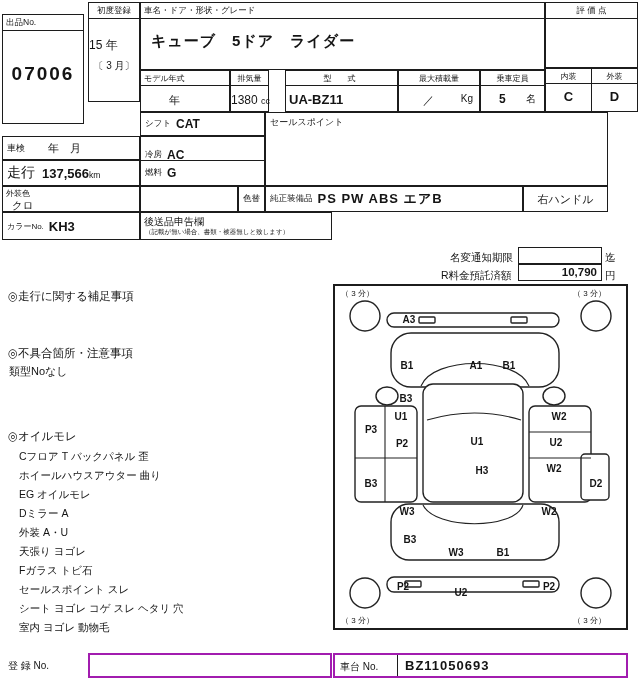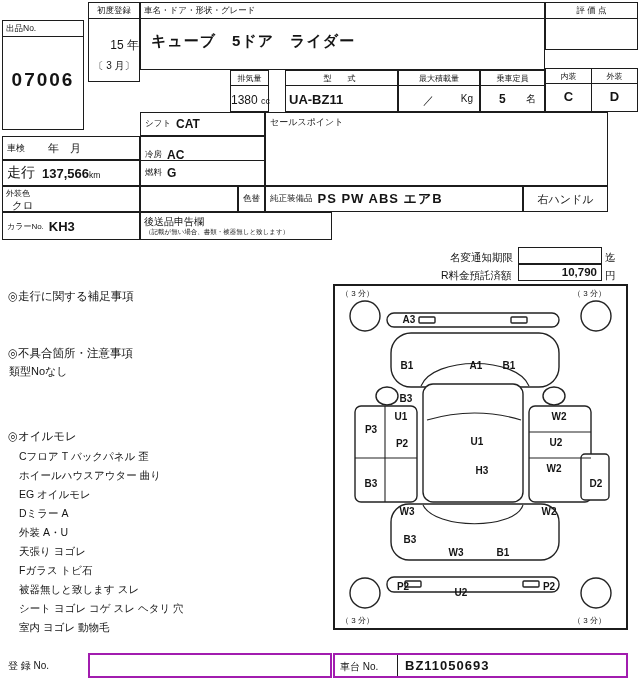--- a/index.html
+++ b/index.html
@@ -20,49 +20,53 @@
   .tire{position:absolute;font-size:8px;white-space:nowrap;color:#141414}
   .dmg{position:absolute;font-size:10px;font-weight:bold;transform:translate(-50%,-50%);white-space:nowrap}
   .note-title{position:absolute;font-size:11.5px;white-space:nowrap}
   .insp-list{position:absolute;font-size:10.5px;line-height:19px;white-space:nowrap}
 </style>
 </head>
 <body>
 
 <div class="sheet">
 
-  <div class="cell" style="left:2px;top:20px;width:82px;height:110px">
+  <div class="cell" style="left:2px;top:14px;width:82px;height:110px">
     <span class="hd">出品No.</span>
     <span class="val" style="text-align:center;font-size:19px;font-weight:bold;letter-spacing:2px;margin-top:32px">07006</span>
   </div>
 
-  <div class="cell" style="left:88px;top:2px;width:52px;height:80px">
+  <div class="cell" style="left:88px;top:2px;width:52px;height:100px">
     <span class="hd c">初度登録</span>
-    <span class="val" style="text-align:right;font-size:12px;margin-top:18px">15 年</span>
+    <span class="val" style="text-align:left;font-size:12px;margin-top:18px">15 年</span>
     <span class="val" style="text-align:center;font-size:10px;margin-top:5px">〔 3 月〕</span>
   </div>
 
   <div class="cell" style="left:140px;top:2px;width:405px;height:68px">
     <span class="hd">車名・ドア・形状・グレード</span>
     <span class="val nowrap" style="font-size:15px;font-weight:bold;padding:13px 0 0 10px;letter-spacing:1px">キューブ　5ドア　ライダー</span>
   </div>
 
-  <div class="cell" style="left:545px;top:2px;width:93px;height:48px">
+  <div class="cell" style="left:545px;top:2px;width:93px;height:66px">
     <span class="hd c">評 価 点</span>
   </div>
 
   <div class="cell" style="left:545px;top:68px;width:47px;height:44px">
     <span class="hd c s">内装</span>
     <span class="val" style="text-align:center;font-size:13px;font-weight:bold;margin-top:5px">C</span>
   </div>
   <div class="cell" style="left:591px;top:68px;width:47px;height:44px">
     <span class="hd c s">外装</span>
     <span class="val" style="text-align:center;font-size:13px;font-weight:bold;margin-top:5px">D</span>
   </div>
 
+  <div class="cell" style="left:140px;top:70px;width:90px;height:42px">
+    <span class="hd s">モデル年式</span>
+    <span class="val" style="font-size:11px;padding:7px 0 0 28px">年</span>
+  </div>
   <div class="cell" style="left:230px;top:70px;width:39px;height:42px">
     <span class="hd c s">排気量</span>
     <span class="val nowrap" style="font-size:12px;margin-top:7px;text-align:right;padding-right:3px"><span>1380</span> <span style="font-size:9px">cc</span></span>
   </div>
   <div class="cell" style="left:285px;top:70px;width:113px;height:42px">
     <span class="hd c s" style="letter-spacing:4px">型　式</span>
     <span class="val nowrap" style="font-size:13px;font-weight:bold;padding:6px 0 0 3px">UA-BZ11</span>
   </div>
   <div class="cell" style="left:398px;top:70px;width:82px;height:42px">
     <span class="hd c s">最大積載量</span>
@@ -148,21 +152,21 @@
   <span class="abs nowrap" style="left:9px;top:364px;font-size:11px">類型Noなし</span>
   <span class="note-title" style="left:8px;top:429px">◎オイルモレ</span>
   <div class="insp-list" style="left:19px;top:447px">
     <div>Cフロア T バックパネル 歪</div>
     <div>ホイールハウスアウター 曲り</div>
     <div>EG オイルモレ</div>
     <div>Dミラー A</div>
     <div>外装 A・U</div>
     <div>天張り ヨゴレ</div>
     <div>Fガラス トビ石</div>
-    <div>被器無しと致します スレ</div>
+    <div>セールスポイント スレ</div>
     <div>シート ヨゴレ コゲ スレ ヘタリ 穴</div>
     <div>室内 ヨゴレ 動物毛</div>
   </div>
 
   <div class="abs" style="left:333px;top:284px;width:295px;height:346px;border:2px solid #1c1c1c;background:#fff">
     <svg width="291" height="342" viewBox="0 0 291 342" style="position:absolute;left:0;top:0">
       <g fill="#fff" stroke="#222" stroke-width="1.4">
         <circle cx="30" cy="30" r="15"></circle>
         <circle cx="261" cy="30" r="15"></circle>
         <circle cx="30" cy="307" r="15"></circle>

